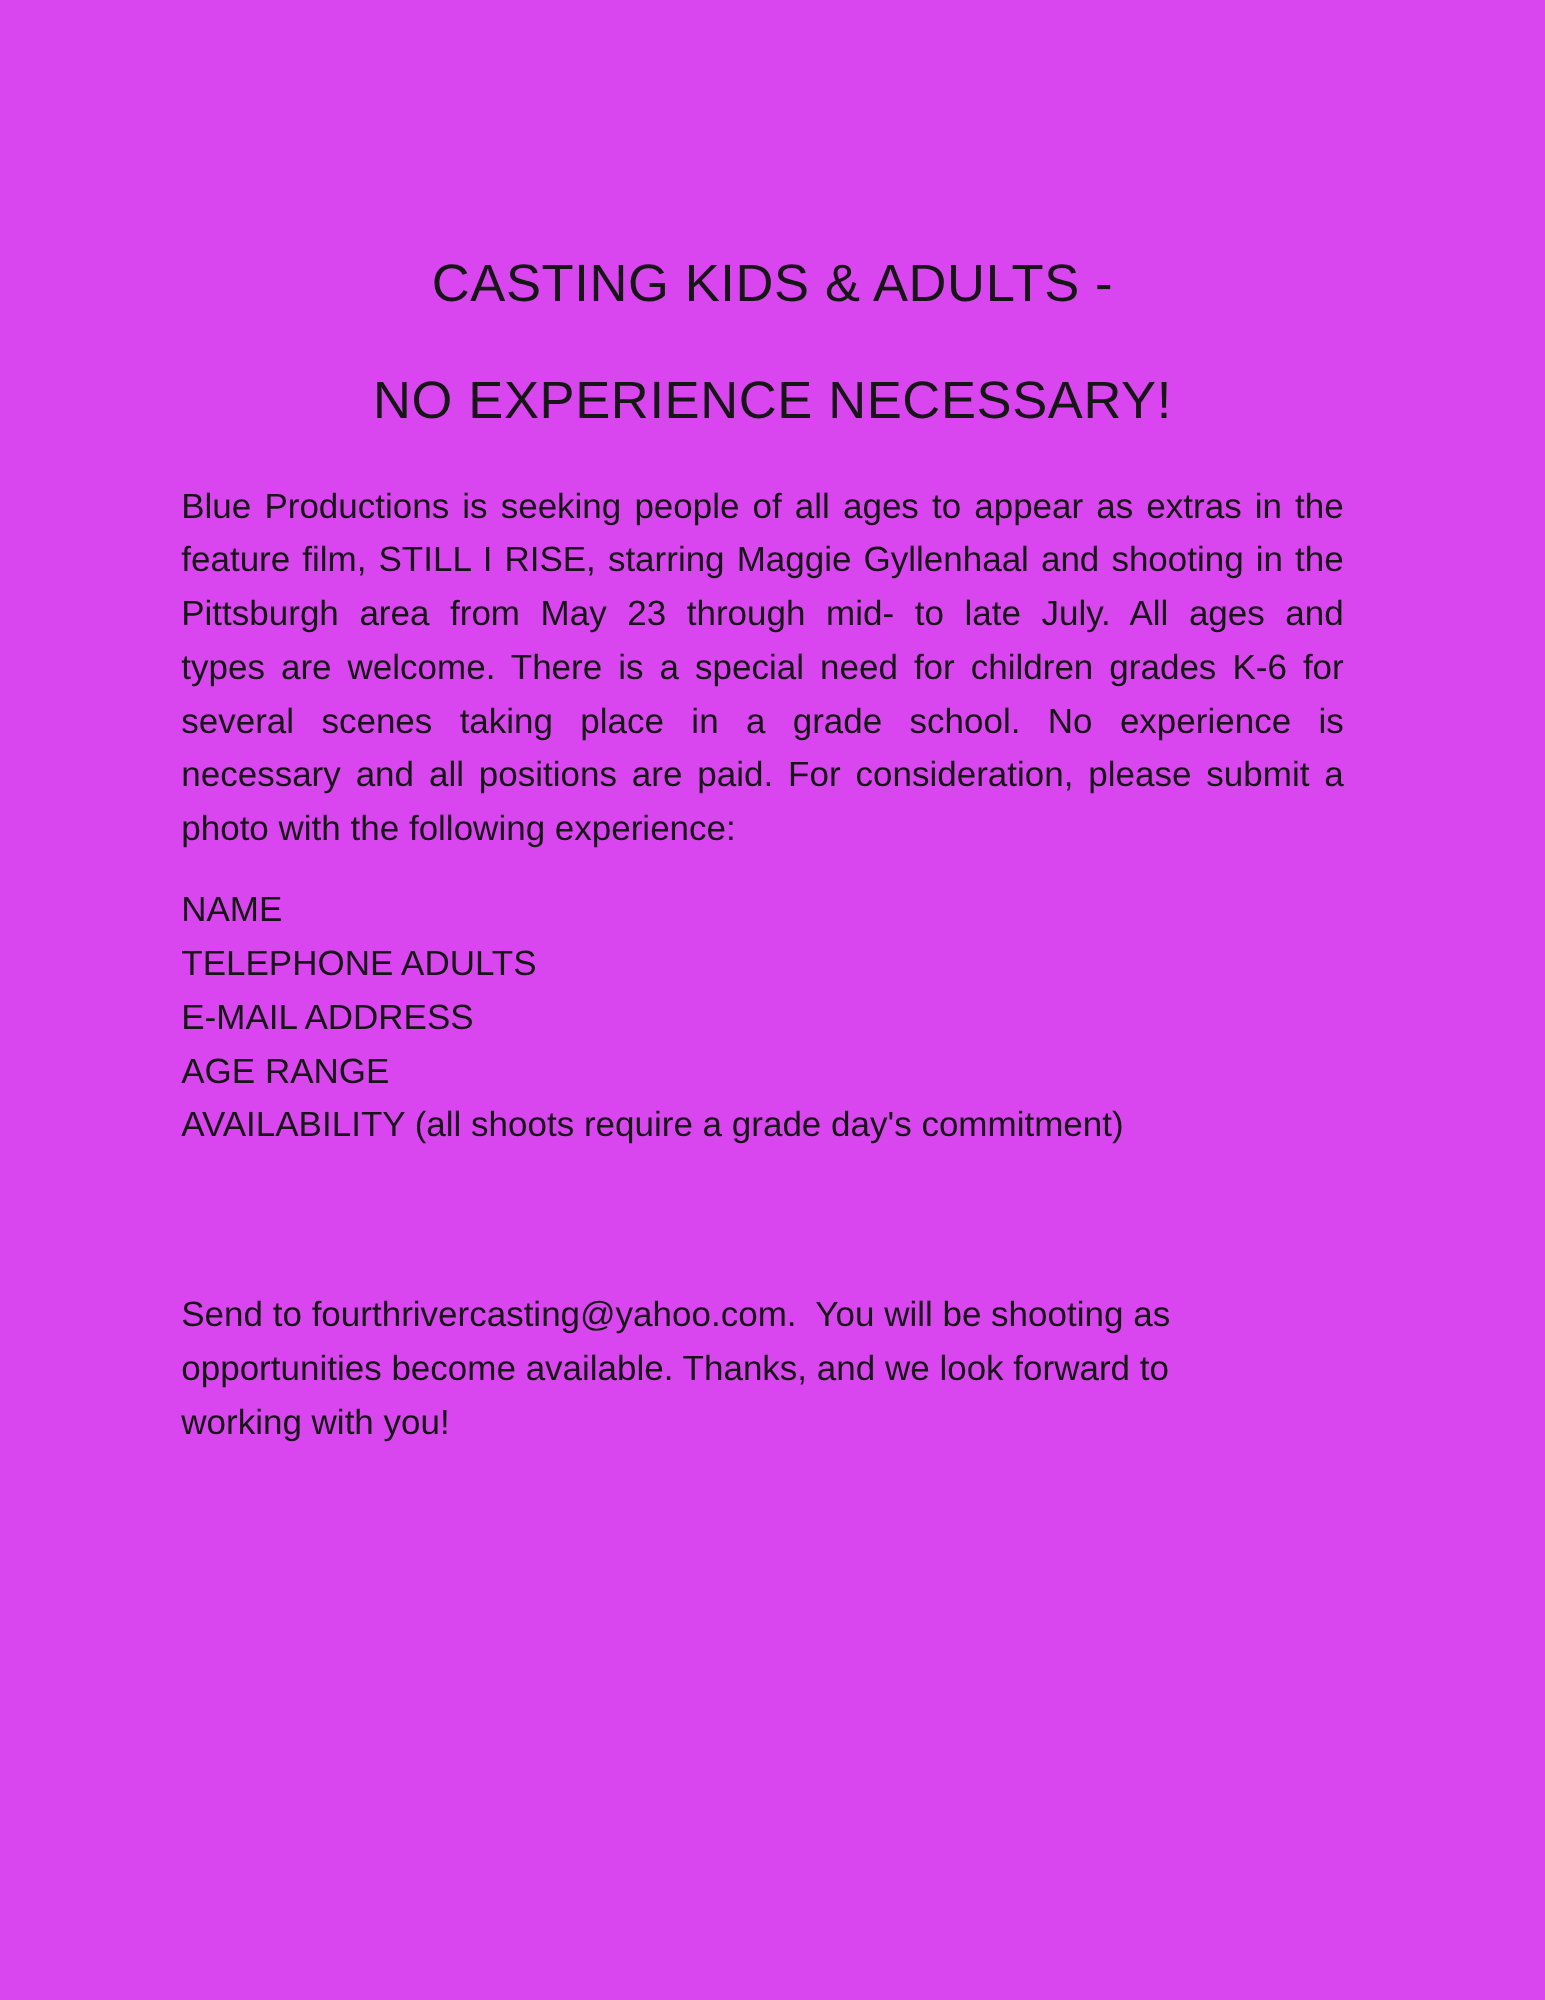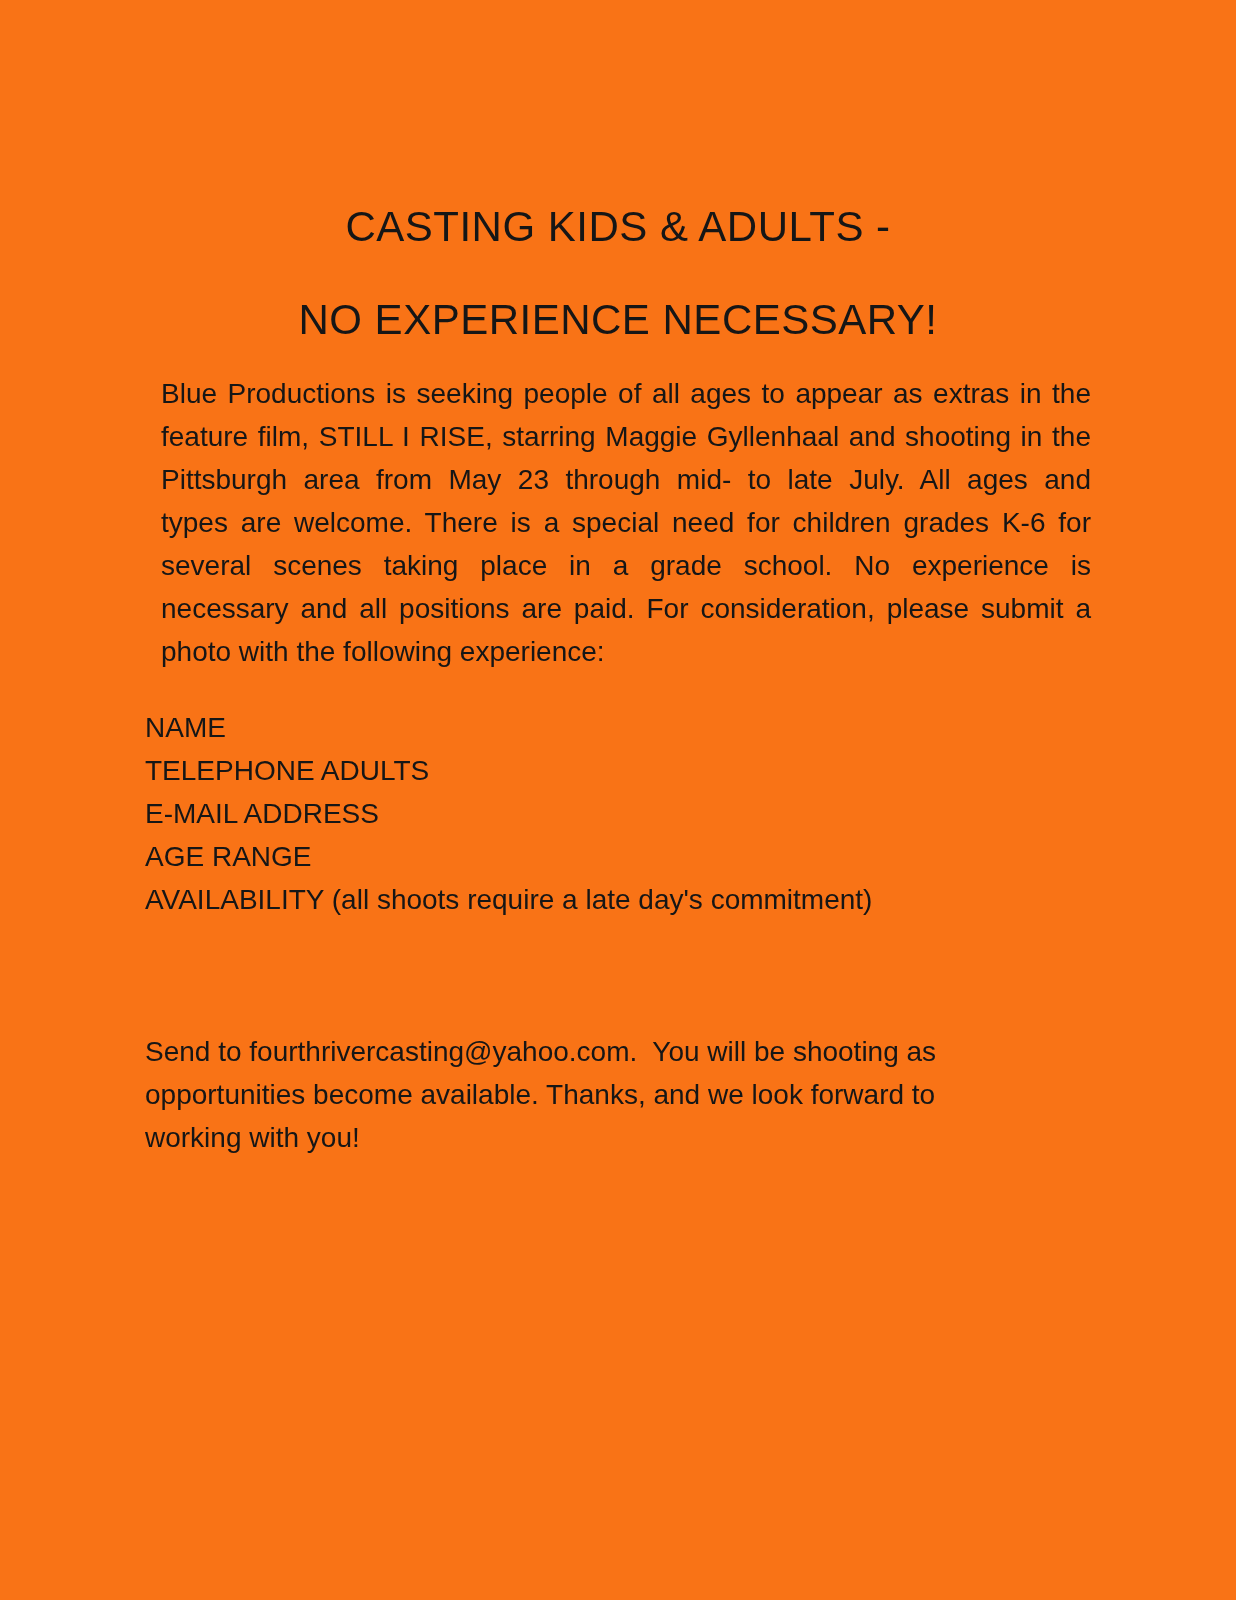--- a/index.html
+++ b/index.html
@@ -4,21 +4,21 @@
 <style>
   html, body {
     margin: 0;
     padding: 0;
     background: #ffffff;
   }
   .page {
     position: relative;
     width: 1236px;
     height: 1600px;
-    background: #f97316;
+    background: #d946ef;
     font-family: "Liberation Sans", sans-serif;
     color: #161616;
     overflow: hidden;
   }
   .doc-title {
     position: absolute;
     left: 0;
     right: 0;
     margin: 0;
     text-align: center;
@@ -31,21 +31,21 @@
   .title-line-1 { top: 203px; }
   .title-line-2 { top: 296px; }
 
   .para {
     position: absolute;
     left: 145px;
     width: 930px;
     font-size: 28px;
     line-height: 43px;
   }
-  .intro   { top: 372px; margin-left: 16px; }
+  .intro   { top: 383px; }
   .list    { top: 706px; }
   .closing { top: 1030px; }
 
   
   .jline {
     text-align: justify;
     text-align-last: justify;
     height: 43px;
   }
   
@@ -72,21 +72,21 @@
     <div class="jline">several scenes taking place in a grade school.  No experience is</div>
     <div class="jline">necessary and all positions are paid. For consideration, please submit a</div>
     <div class="lline">photo with the following experience:</div>
   </div>
 
   <div class="para list">
     <div class="lline">NAME</div>
     <div class="lline">TELEPHONE ADULTS</div>
     <div class="lline">E-MAIL ADDRESS</div>
     <div class="lline">AGE RANGE</div>
-    <div class="lline">AVAILABILITY (all shoots require a late day's commitment)</div>
+    <div class="lline">AVAILABILITY (all shoots require a grade day's commitment)</div>
   </div>
 
   <div class="para closing">
     <div class="lline">Send to fourthrivercasting@yahoo.com.  You will be shooting as</div>
     <div class="lline">opportunities become available. Thanks, and we look forward to</div>
     <div class="lline">working with you!</div>
   </div>
 
 </div>
 

